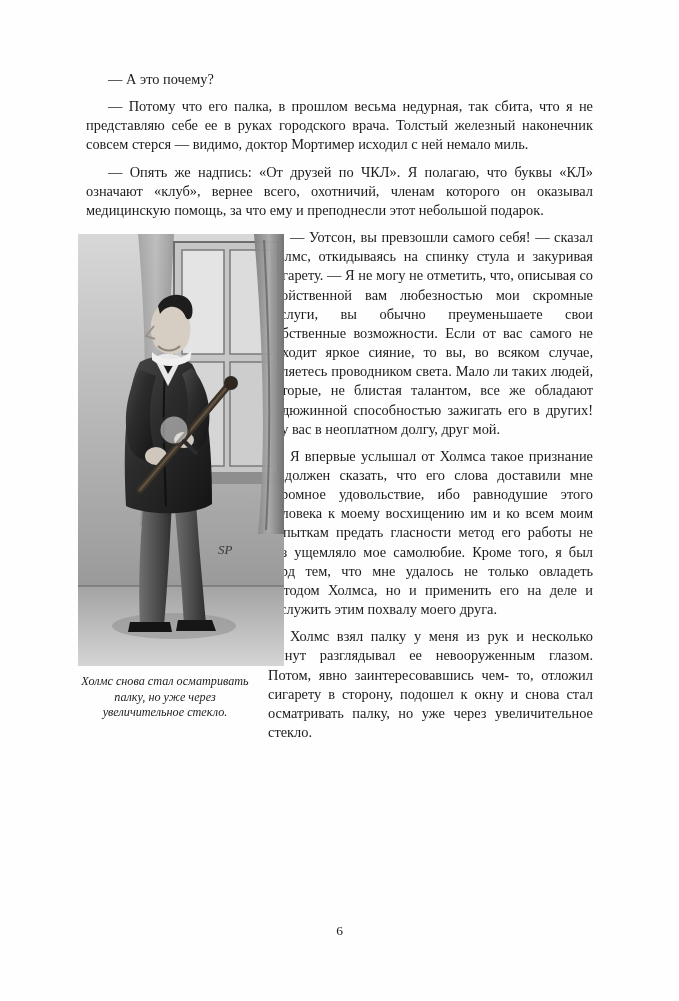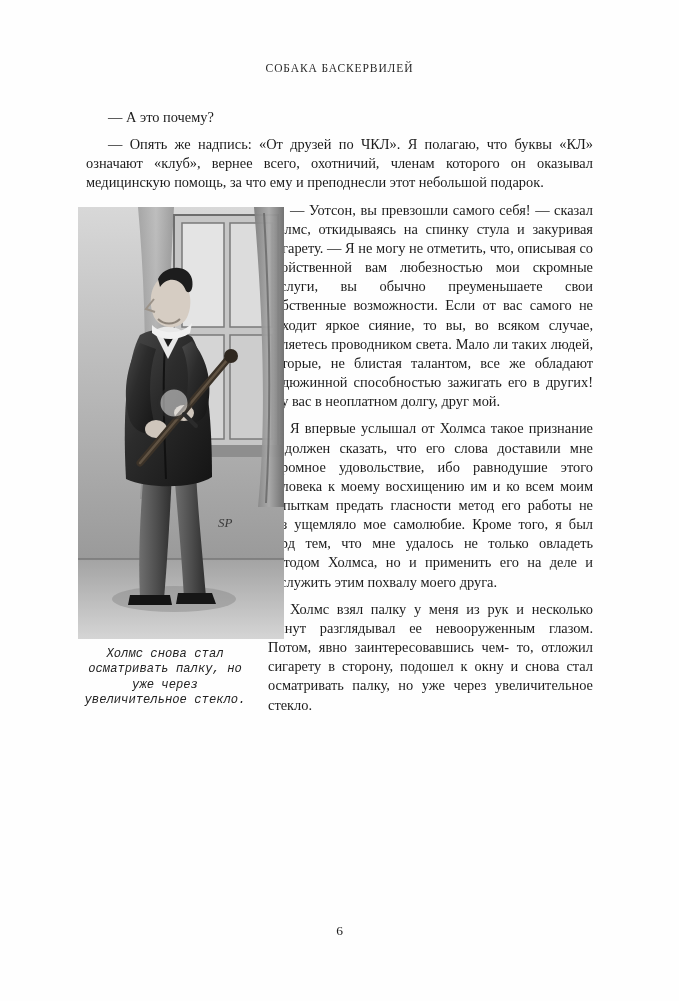--- a/index.html
+++ b/index.html
@@ -59,21 +59,20 @@
   .illustration svg {
     display: block;
   }
   .figure-caption {
     margin-top: 8px;
     font-size: 12.2px;
     font-style: italic;
     line-height: 1.28;
     text-align: center;
     color: #242424;
-    font-family: Liberation Mono, monospace;
   }
   .page-number {
     position: absolute;
     left: 0;
     right: 0;
     bottom: 62px;
     text-align: center;
     font-size: 13.5px;
     color: #1b1b1b;
   }
@@ -81,25 +80,25 @@
     content: "";
     display: block;
     clear: both;
   }
 </style>
 </head>
 <body>
 
 <div class="page">
 
-  <div class="running-head">СОБАКА БАСКЕРВИЛЕЙ</div>
 
   <div class="body-text">
 
     <p>— А это почему?</p>
+    <p>— Потому что его палка, в прошлом весьма недурная, так сбита, что я не представляю себе ее в руках городского врача. Толстый железный наконечник совсем стерся — видимо, доктор Мортимер исходил с ней немало миль.</p>
     <p>— Опять же надпись: «От друзей по ЧКЛ». Я полагаю, что буквы «КЛ» означают «клуб», вернее всего, охотничий, членам которого он оказывал медицинскую помощь, за что ему и преподнесли этот небольшой подарок.</p>
 
     <div class="figure">
       <div class="illustration">
         <svg width="206" height="432" viewBox="0 0 206 432" xmlns="http://www.w3.org/2000/svg" role="img">
           <defs>
             <linearGradient id="bg" x1="0" y1="0" x2="1" y2="1">
               <stop offset="0%" stop-color="#cfcfcf"></stop>
               <stop offset="45%" stop-color="#b6b6b6"></stop>
               <stop offset="100%" stop-color="#8f8f8f"></stop>

